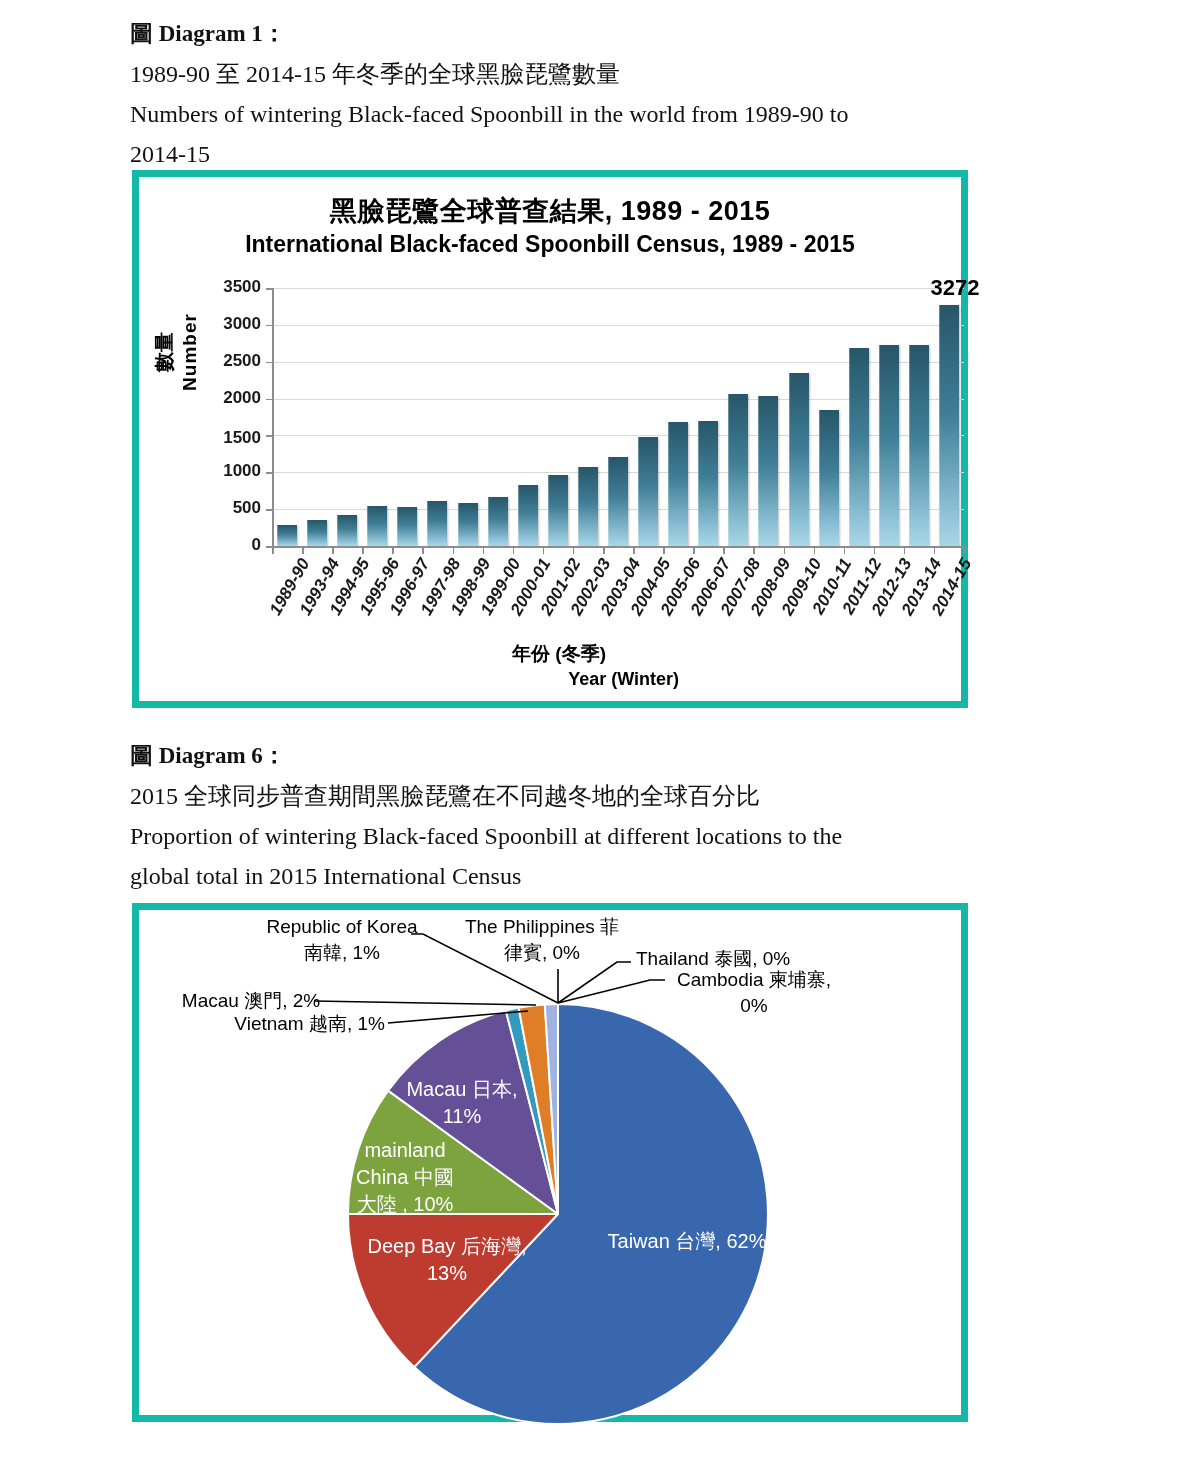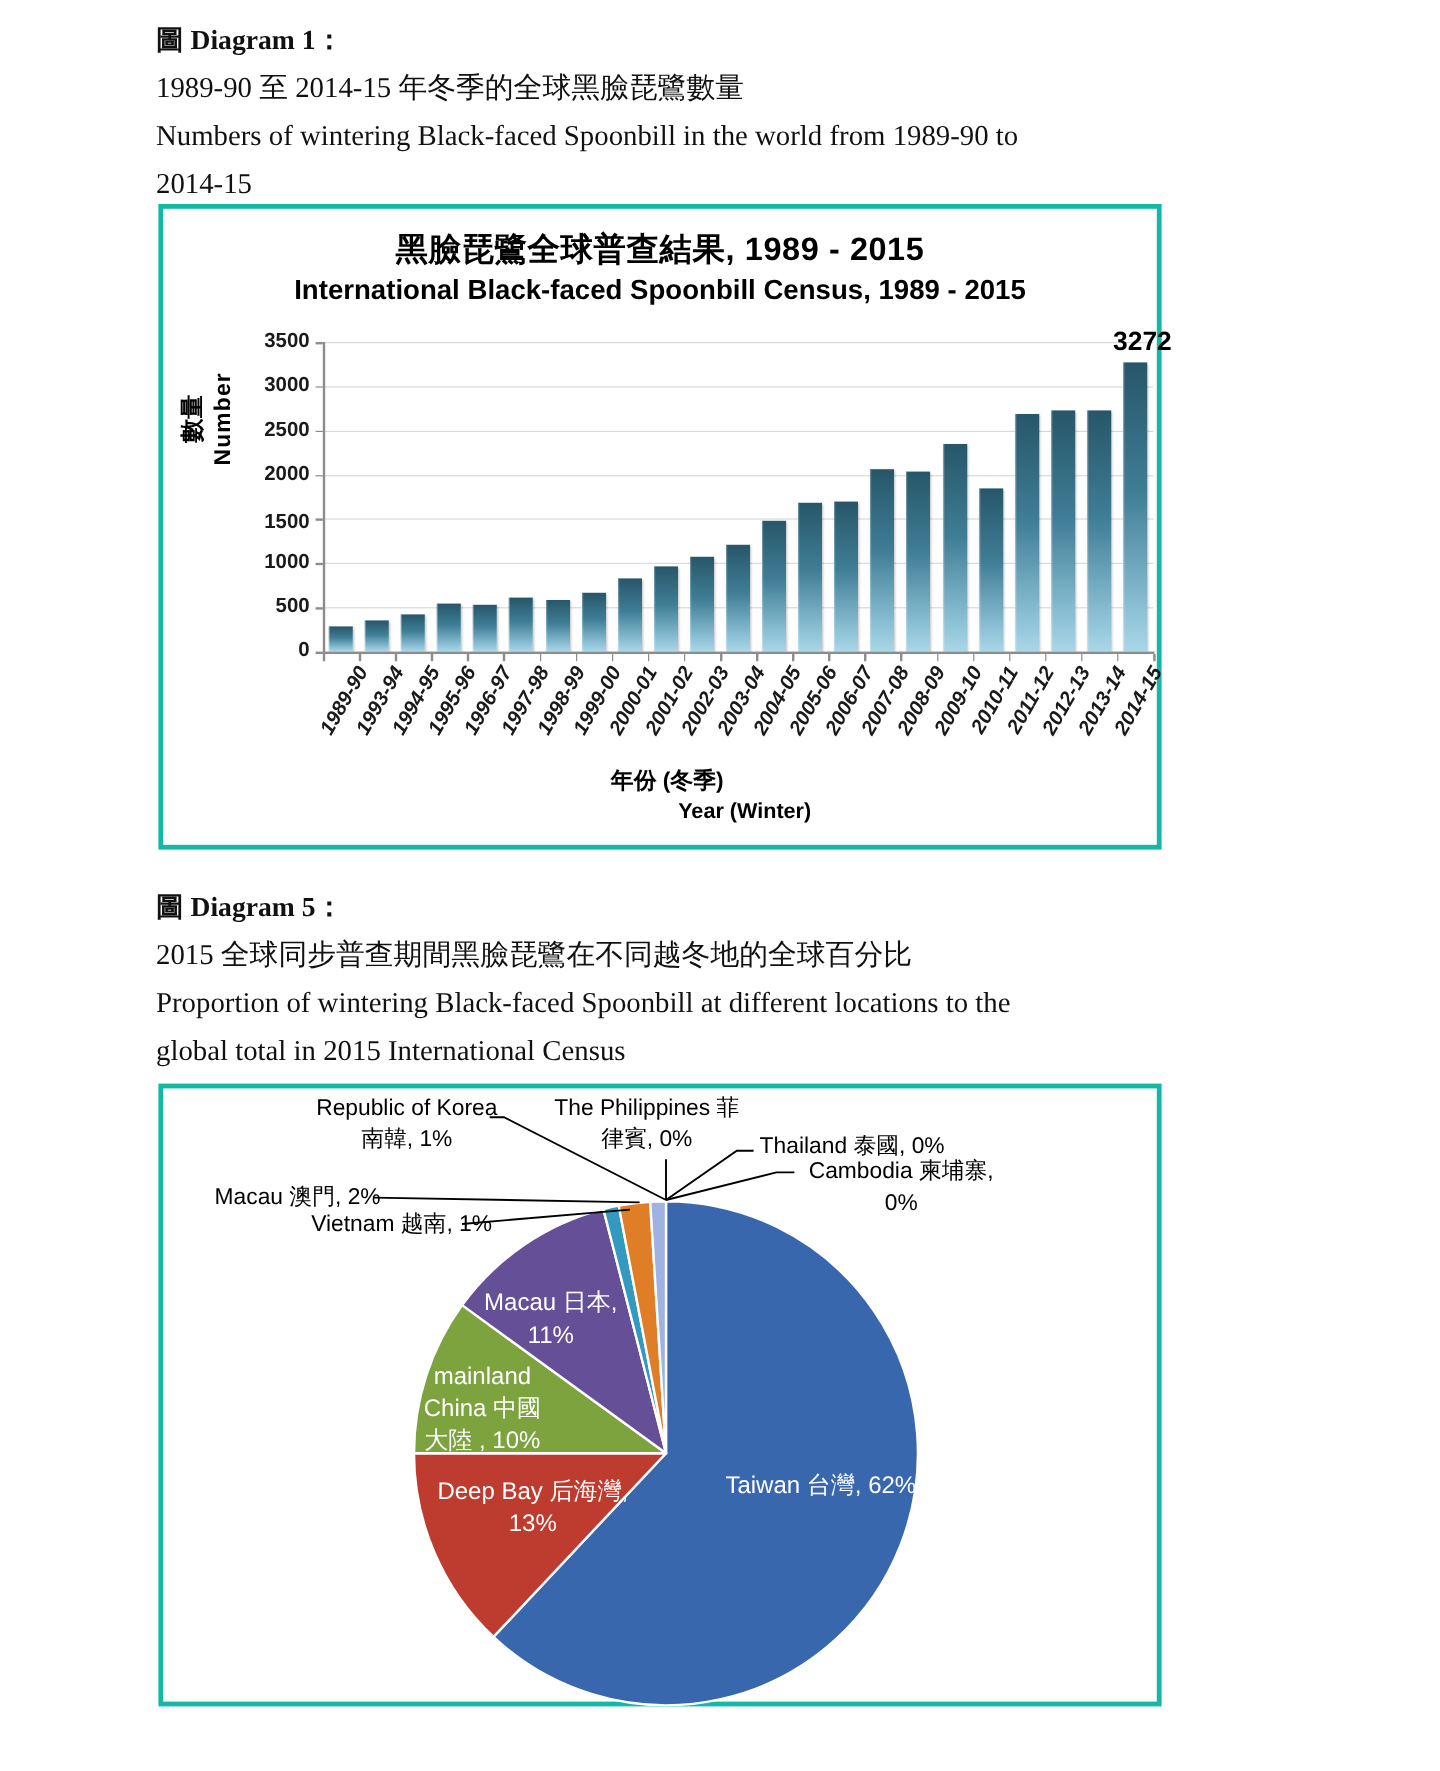--- a/index.html
+++ b/index.html
@@ -4,21 +4,21 @@
 <style>
   html,body{margin:0;padding:0;background:#fff;}
   .page{position:relative;width:1200px;height:1476px;background:#ffffff;overflow:hidden;
         font-family:"Liberation Sans",sans-serif;color:#000;}
   
   .caption{position:absolute;left:130px;width:880px;font-family:"Liberation Serif",serif;
            font-size:24px;line-height:40px;color:#111;}
   .caption .cap-line{white-space:nowrap;}
   .caption .cap-line.first{font-weight:bold;font-size:23px;}
   
-  .chartbox{position:absolute;left:132px;width:836px;background:#fff;border:4px solid #14b8a6;box-sizing:border-box;}
+  .chartbox{position:absolute;left:132px;width:836px;background:#fff;border:7px solid #14b8a6;box-sizing:border-box;}
   #box1{top:170px;height:538px;}
   #box2{top:903px;height:519px;}
   
   .c1-title1{position:absolute;top:16px;left:0;width:100%;text-align:center;
              font-size:27px;font-weight:bold;letter-spacing:0.5px;}
   .c1-title2{position:absolute;top:54px;left:0;width:100%;text-align:center;
              font-size:23px;font-weight:bold;}
   .y-title{position:absolute;left:38px;top:175px;transform:translate(-50%,-50%) rotate(-90deg);
            text-align:center;font-weight:bold;line-height:25px;white-space:nowrap;}
   .y-title .zh{font-size:20px;display:block;}
@@ -163,21 +163,21 @@
         <div class="bar-note" style="left:816.0px;top:97.8px">3272</div>
       </div>
     <div class="axis-y"></div>
     <div class="axis-x"></div>
 
     <div class="x-title-zh">年份 (冬季)</div>
     <div class="x-title-en">Year (Winter)</div>
   </figure>
 
   <section class="caption" style="top:736px;">
-    <div class="cap-line first">圖 Diagram 5：</div>
+    <div class="cap-line first">圖 Diagram 6：</div>
     <div class="cap-line">2015 全球同步普查期間黑臉琵鷺在不同越冬地的全球百分比</div>
     <div class="cap-line">Proportion of wintering Black-faced Spoonbill at different locations to the</div>
     <div class="cap-line">global total in 2015 International Census</div>
   </section>
 
   <figure class="chartbox" id="box2" style="margin:0;">
     <svg class="pie-svg" width="832" height="515" viewBox="0 0 832 515">
       <g>
           <path d="M 419 304 L 419.0 94.0 A 210 210 0 1 1 275.2 457.1 Z" fill="#3867ae" stroke="#ffffff" stroke-width="2" stroke-linejoin="round"></path>
           <path d="M 419 304 L 275.2 457.1 A 210 210 0 0 1 209.0 304.0 Z" fill="#bd3b2f" stroke="#ffffff" stroke-width="2" stroke-linejoin="round"></path>
@@ -204,21 +204,21 @@
     <div class="plabel centered" style="left:403px;top:4px;">
       <div>The Philippines 菲</div>
       <div>律賓, 0%</div>
     </div>
     <div class="plabel" style="left:497px;top:36px;">Thailand 泰國, 0%</div>
     <div class="plabel" style="left:530px;top:57px;width:170px;text-align:center;">
       <div>Cambodia 柬埔寨,</div>
       <div>0%</div>
     </div>
     <div class="plabel right" style="left:36px;top:78px;width:152px;text-align:center;">Macau 澳門, 2%</div>
-    <div class="plabel right" style="left:90px;top:101px;width:156px;margin-left:28px;">Vietnam 越南, 1%</div>
+    <div class="plabel right" style="left:90px;top:101px;width:156px;">Vietnam 越南, 1%</div>
 
     <div class="plabel white centered" style="left:323px;top:166px;">
       <div>Macau 日本,</div>
       <div>11%</div>
     </div>
     <div class="plabel white centered" style="left:266px;top:227px;">
       <div>mainland</div>
       <div>China 中國</div>
       <div>大陸 , 10%</div>
     </div>

